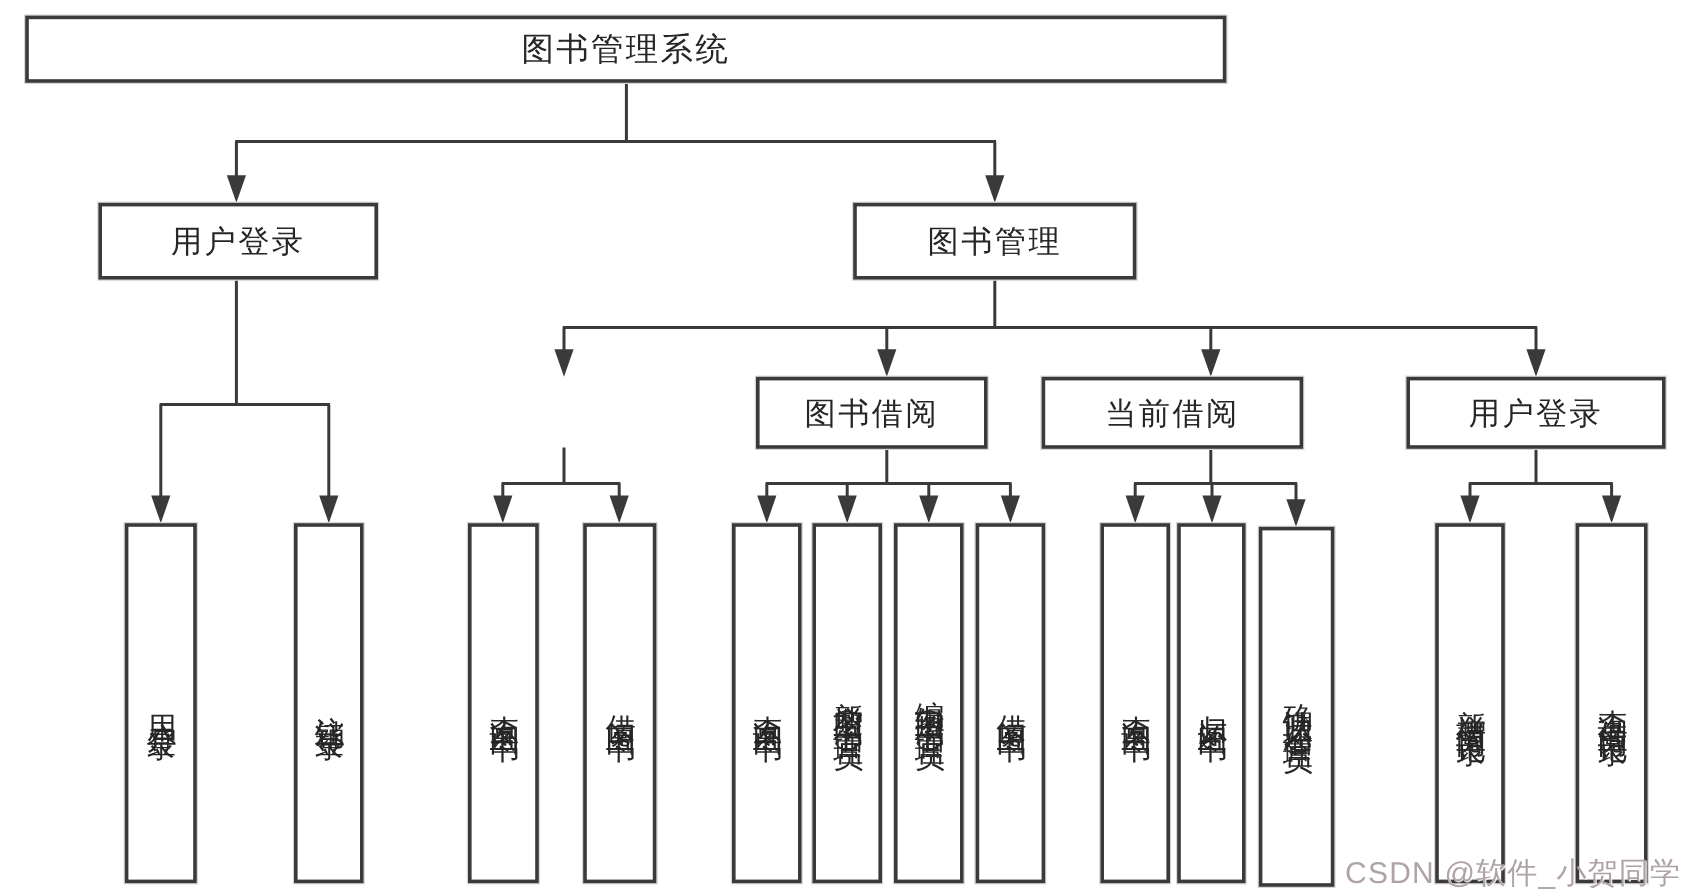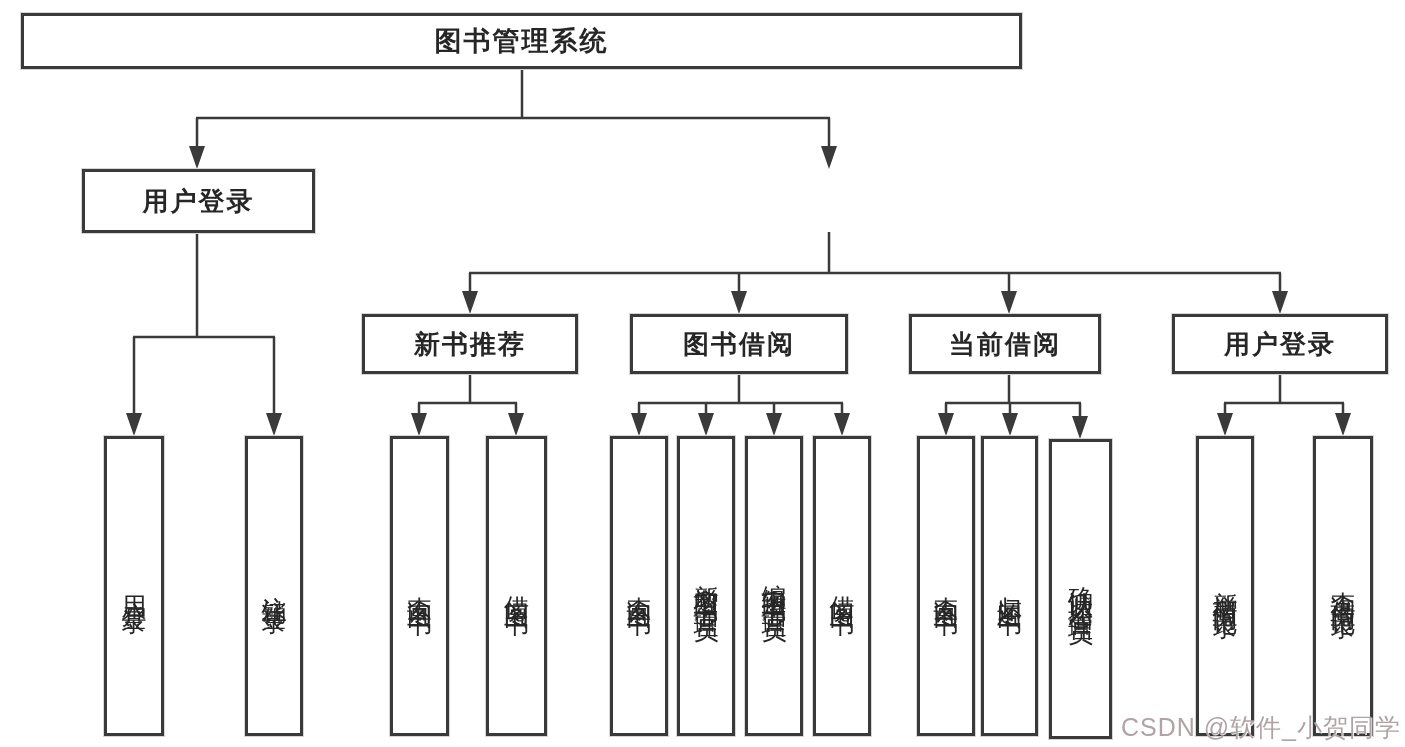--- a/index.html
+++ b/index.html
@@ -16,21 +16,21 @@
     color:var(--line-color,#3a3a3a);
   }
   .node{
     position:absolute;box-sizing:border-box;
     border:3px solid var(--line-color,#3a3a3a);
     background:#ffffff;
     display:flex;align-items:center;justify-content:center;
     box-shadow:0 0 0 1px #d6d6d6;
     white-space:nowrap;
   }
-  .hbox{font-size:26px;letter-spacing:2px;font-weight:bold;}
+  .hbox{font-size:26px;letter-spacing:2px;}
   .root-box{font-size:27px;}
   .vbox{
     writing-mode:vertical-rl;
     text-orientation:mixed;
     font-size:25px;
     letter-spacing:5px;
     line-height:1.15;
     white-space:normal;
   }
   .watermark{
@@ -75,24 +75,24 @@
       <polygon points="1002,413 1018,413 1010,436"></polygon>
       <polygon points="1072,416 1088,416 1080,439"></polygon>
       <polygon points="1217,413 1233,413 1225,436"></polygon>
       <polygon points="1335,413 1351,413 1343,436"></polygon>
     </g>
   </svg>
 
   <div class="node hbox root-box" style="left:21px;top:13px;width:1001px;height:56px">图书管理系统</div>
 
   <div class="node hbox" style="left:82px;top:169px;width:233px;height:64px">用户登录</div>
+  <div class="node hbox" style="left:711px;top:169px;width:236px;height:64px">图书管理</div>
 
-  <div class="node hbox" style="left:362px;top:314px;width:216px;height:60px">新书推荐</div>
-  <div class="node hbox" style="left:630px;top:314px;width:218px;height:60px">图书借阅</div>
-  <div class="node hbox" style="left:909px;top:314px;width:192px;height:60px">当前借阅</div>
+  <div class="node hbox" style="left:630px;top:314px;width:193px;height:60px">图书借阅</div>
+  <div class="node hbox" style="left:868px;top:314px;width:218px;height:60px">当前借阅</div>
   <div class="node hbox" style="left:1172px;top:314px;width:216px;height:60px">用户登录</div>
 
   <div class="node vbox" style="left:104px;top:436px;width:60px;height:300px">用户登录</div>
   <div class="node vbox" style="left:245px;top:436px;width:58px;height:300px">注销登录</div>
 
   <div class="node vbox" style="left:390px;top:436px;width:59px;height:300px">查询图书</div>
   <div class="node vbox" style="left:486px;top:436px;width:61px;height:300px">借阅图书</div>
 
   <div class="node vbox" style="left:610px;top:436px;width:58px;height:300px">查询图书</div>
   <div class="node vbox" style="left:677px;top:436px;width:58px;height:300px">新增图书（管理员）</div>

